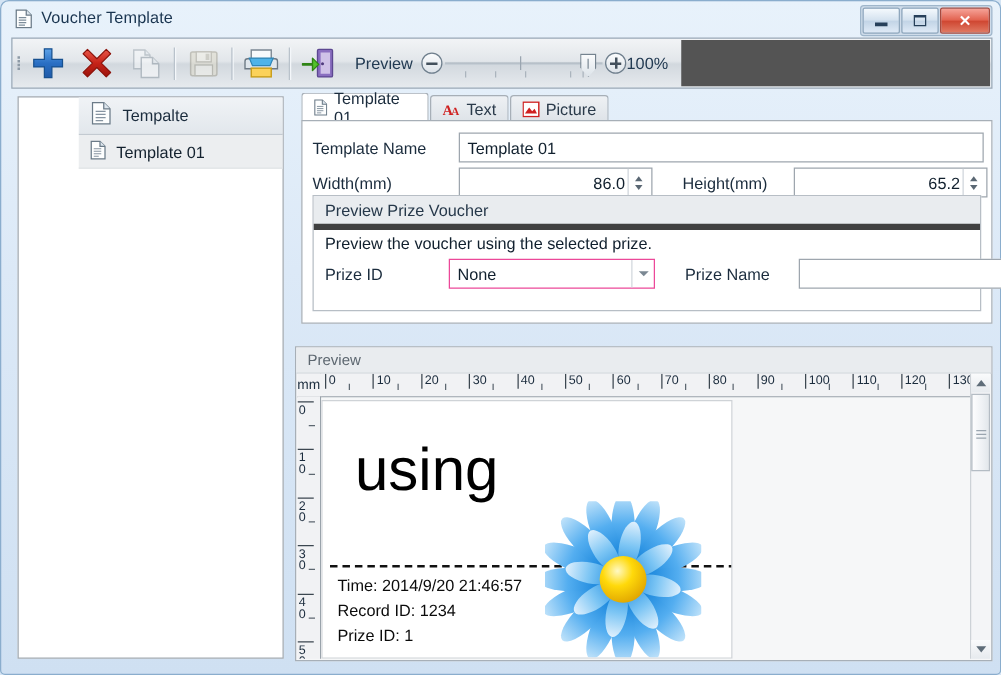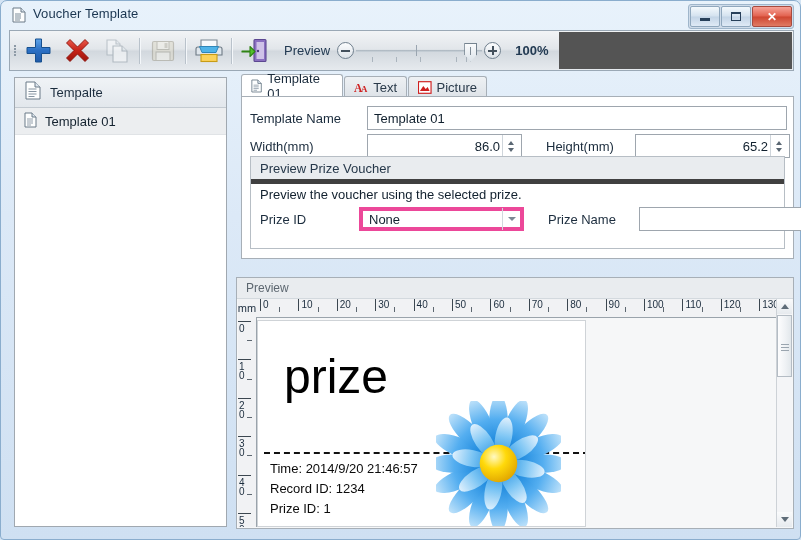--- a/index.html
+++ b/index.html
@@ -67,29 +67,30 @@
   .slider .track{position:absolute;left:0;right:0;top:12px;height:2px;
       background:linear-gradient(to bottom,#a9b3bd,#ccd4db);}
   .slider .midtick{position:absolute;left:60px;top:7px;width:1px;height:11px;background:#9aa5b0;}
   .slider .ticks{position:absolute;left:0;right:0;bottom:1px;height:6px;}
   .slider .ticks i{position:absolute;width:1px;height:5px;background:#aab4bd;}
   .thumb{position:absolute;left:108px;top:5px;width:13px;height:19px;
      background:linear-gradient(to bottom,#fafbfc,#dde4ea);
      border:1px solid #75838f;box-sizing:border-box;
      clip-path:polygon(0 0,100% 0,100% 62%,50% 100%,0 62%);}
   .thumb i{position:absolute;left:5px;top:3px;width:1px;height:8px;background:#7e8b96;}
-  .zoompct{font-size:13px;color:#223a52;margin-left:14px;font-weight:bold;}
+  .zoompct{font-size:13px;color:#223a52;}
   .darkbox{flex:1;align-self:stretch;margin:1px 1px 1px 10px;background:#545454;}
 
   
   .tree{
     position:absolute;left:13px;top:76px;width:213px;height:450px;
     box-sizing:border-box;background:#fff;
     border:1px solid #a0a8b0;
     box-shadow:inset 0 0 0 1px #fff;
+    padding-left:48px;
   }
   .tree-head{
     height:30px;box-sizing:border-box;
     background:linear-gradient(to bottom,#f0f3f6,#e2e7ec);
     border-bottom:1px solid #c3cad1;
     display:flex;align-items:center;padding-left:10px;gap:9px;
   }
   .tree-head .lbl{font-size:13px;color:#1b2c3d;}
   .tree-item{
     height:26px;display:flex;align-items:center;gap:8px;padding-left:9px;
@@ -135,21 +136,21 @@
     position:absolute;left:8px;top:59px;width:535px;height:93px;
     box-sizing:border-box;border:1px solid #b7bec5;background:#fff;
   }
   .group-head{
     height:22px;background:#e9ecef;border-bottom:5px solid #404040;
     display:flex;align-items:center;padding-left:9px;
     font-size:13px;color:#26384a;
   }
   .group-desc{position:absolute;left:9px;top:30px;font-size:13px;color:#11202e;}
   .combo{
-    box-sizing:border-box;height:24px;border:4px solid #ec4899;background:#fff;
+    box-sizing:border-box;height:24px;border:1px solid #ec4899;background:#fff;
     font-size:13px;color:#11202e;padding:0 0 0 6px;display:flex;align-items:center;
     justify-content:space-between;
   }
   .combo .arw{width:17px;height:22px;display:flex;align-items:center;justify-content:center;
     border-left:1px solid #d2d8dd;}
   .combo .arw i{width:0;height:0;border-left:4px solid transparent;
     border-right:4px solid transparent;border-top:4px solid #7b8893;}
 
   
   .preview-panel{
@@ -495,21 +496,21 @@
         <div class="min" style="top: 138.4px;"></div>
         <div class="maj" style="top: 157.6px;"></div>
         <div class="num" style="top: 160.6px;">4<br>0</div>
         <div class="min" style="top: 176.8px;"></div>
         <div class="maj" style="top: 196px;"></div>
         <div class="num" style="top: 199px;">5<br>0</div>
       </div>
 
     <div class="canvas">
       <div class="voucher">
-        <div class="v-title">prize</div>
+        <div class="v-title">using</div>
         <div class="v-dash"></div>
         <div class="v-line" style="top:140px;">Time: 2014/9/20 21:46:57</div>
         <div class="v-line" style="top:160px;">Record ID: 1234</div>
         <div class="v-line" style="top:180px;">Prize ID: 1</div>
 
         <svg class="flower" viewBox="0 0 120 120">
           <defs>
             <linearGradient id="pet" x1="0" y1="0" x2="0" y2="1">
               <stop offset="0" stop-color="#bfe2fa"></stop>
               <stop offset="0.45" stop-color="#54aef0"></stop>

